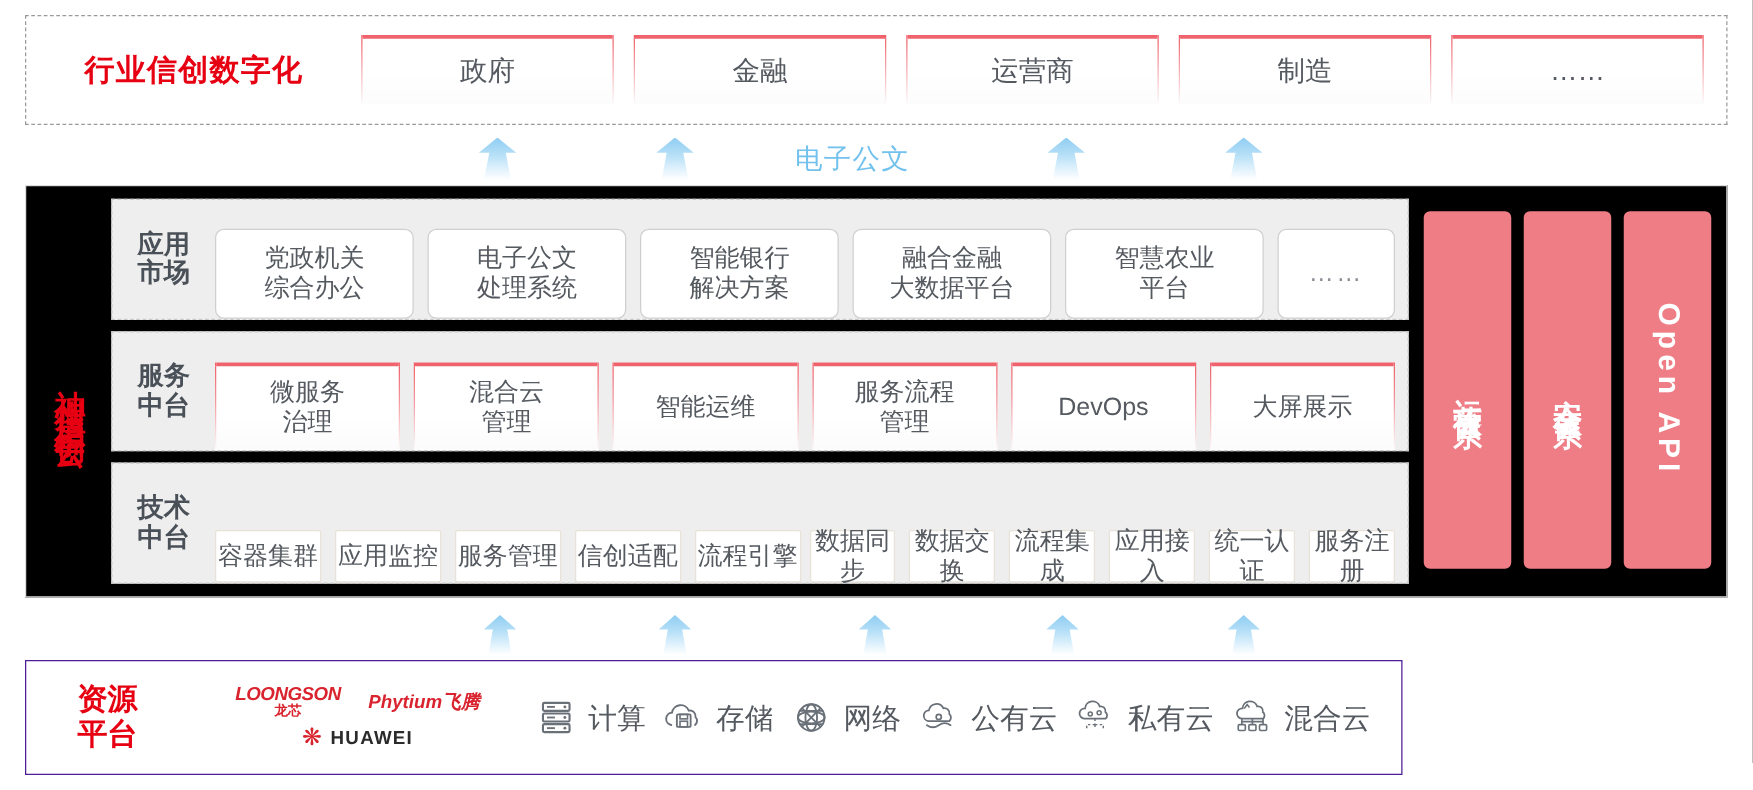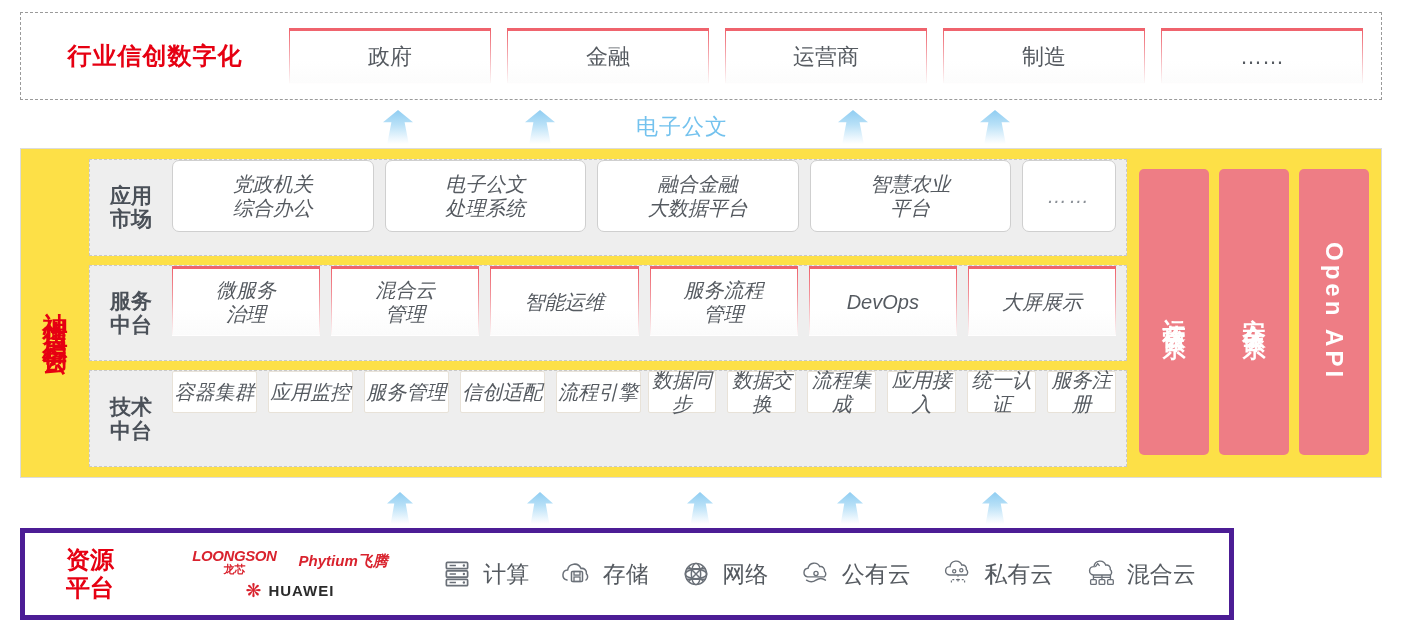--- a/index.html
+++ b/index.html
@@ -49,21 +49,21 @@
     position: absolute; left: 636px; top: 112px;
     font-size: 22px; color: #73c2ee; font-weight: normal;
     letter-spacing: 1px;
   }
 
   
   #cloud-band {
     position: absolute; left: 20px; top: 148px;
     width: 1362px; height: 330px;
     border: 1px solid #dcdcdc;
-    background: #fde047;
+    background: #000000;
     display: flex;
   }
   #cloud-title {
     width: 68px; padding-top: 6px;
     display: flex; align-items: center; justify-content: center;
   }
   #cloud-title span {
     color: #e60012; font-size: 25px; font-weight: bold;
     writing-mode: vertical-rl; text-orientation: upright;
     letter-spacing: 7px; line-height: 1;
@@ -78,21 +78,21 @@
     flex: 1; display: flex; align-items: center;
     background: #eeeeee;
     border: 1px dashed #c9c9c9;
     padding: 0 10px 0 0;
   }
   .tier-label {
     width: 82px; flex: none; text-align: center;
     font-size: 21px; font-weight: bold; color: #4a5058;
     line-height: 1.12;
   }
-  .tier-items { flex: 1; display: flex; gap: 11px; height: 100%; align-items: flex-start; font-style: italic; }
+  .tier-items { flex: 1; display: flex; gap: 11px; height: 100%; align-items: flex-end; }
   .tier-items.stacked { gap: 7px; justify-content: center; }
   .tier-row { display: flex; gap: 11px; width: 100%; }
 
   
   .card {
     flex: 1; display: flex; align-items: center; justify-content: center;
     text-align: center; font-size: 20px; color: #555a60;
     background: #ffffff; line-height: 1.2;
   }
   .tier-app .card {
@@ -124,22 +124,22 @@
     writing-mode: vertical-rl; text-orientation: upright;
     letter-spacing: 6px; line-height: 1;
   }
   .pillar.latin span {
     text-orientation: sideways; letter-spacing: 4px; font-size: 24px;
   }
 
   
   #resource-band {
     position: absolute; left: 20px; top: 528px;
-    width: 1214px; height: 92px;
-    border: 5px solid #4c1d95;
+    width: 1102px; height: 92px;
+    border: 1px solid #4c1d95;
     display: flex; align-items: center;
   }
   #resource-title {
     width: 130px; text-align: center;
     color: #e60012; font-size: 24px; font-weight: bold;
     line-height: 1.18;
   }
   #vendor-logos {
     width: 270px; display: flex; flex-direction: column;
     align-items: center; gap: 6px;
@@ -200,20 +200,26 @@
             <div class="card">
               <div>
                 <div>党政机关</div>
                 <div>综合办公</div>
               </div>
             </div>
             <div class="card">
               <div>
                 <div>电子公文</div>
                 <div>处理系统</div>
+              </div>
+            </div>
+            <div class="card">
+              <div>
+                <div>智能银行</div>
+                <div>解决方案</div>
               </div>
             </div>
             <div class="card">
               <div>
                 <div>融合金融</div>
                 <div>大数据平台</div>
               </div>
             </div>
             <div class="card">
               <div>

